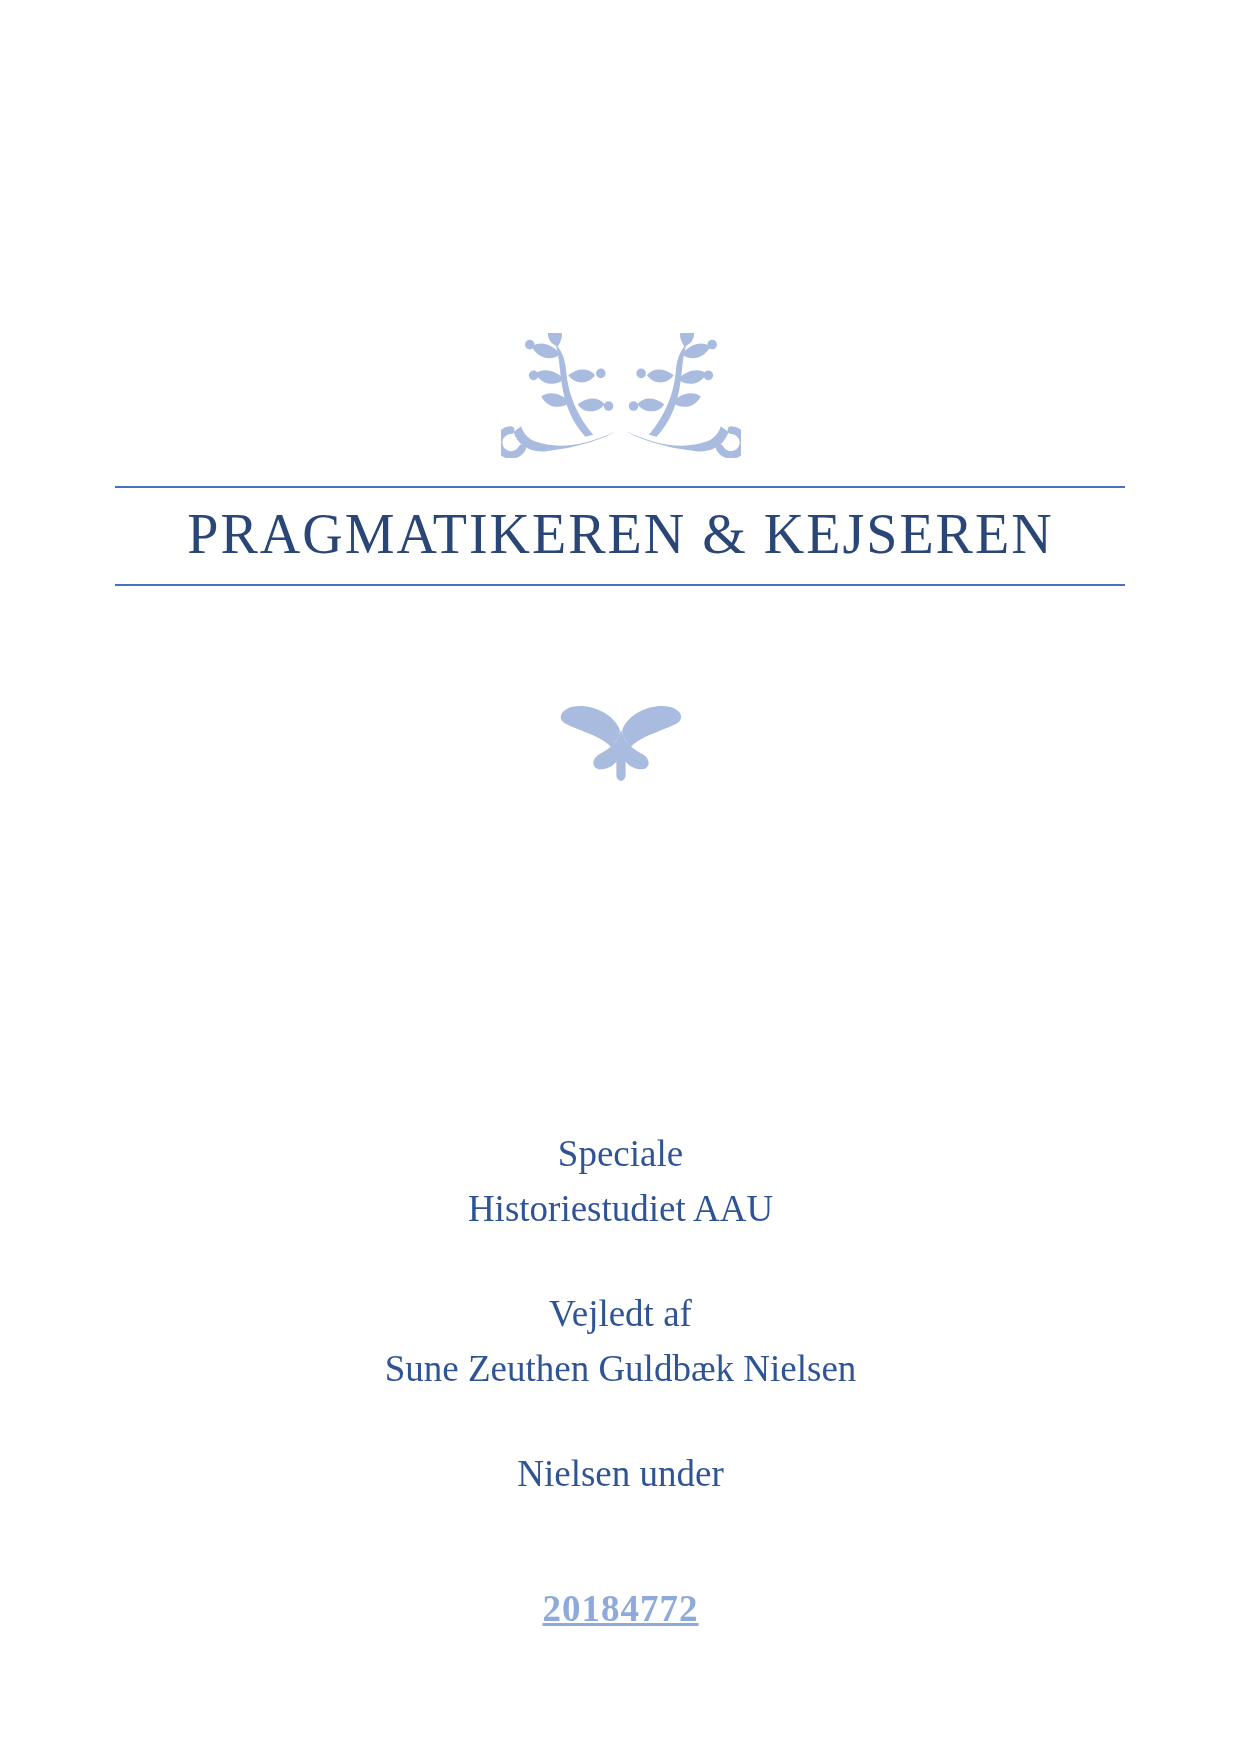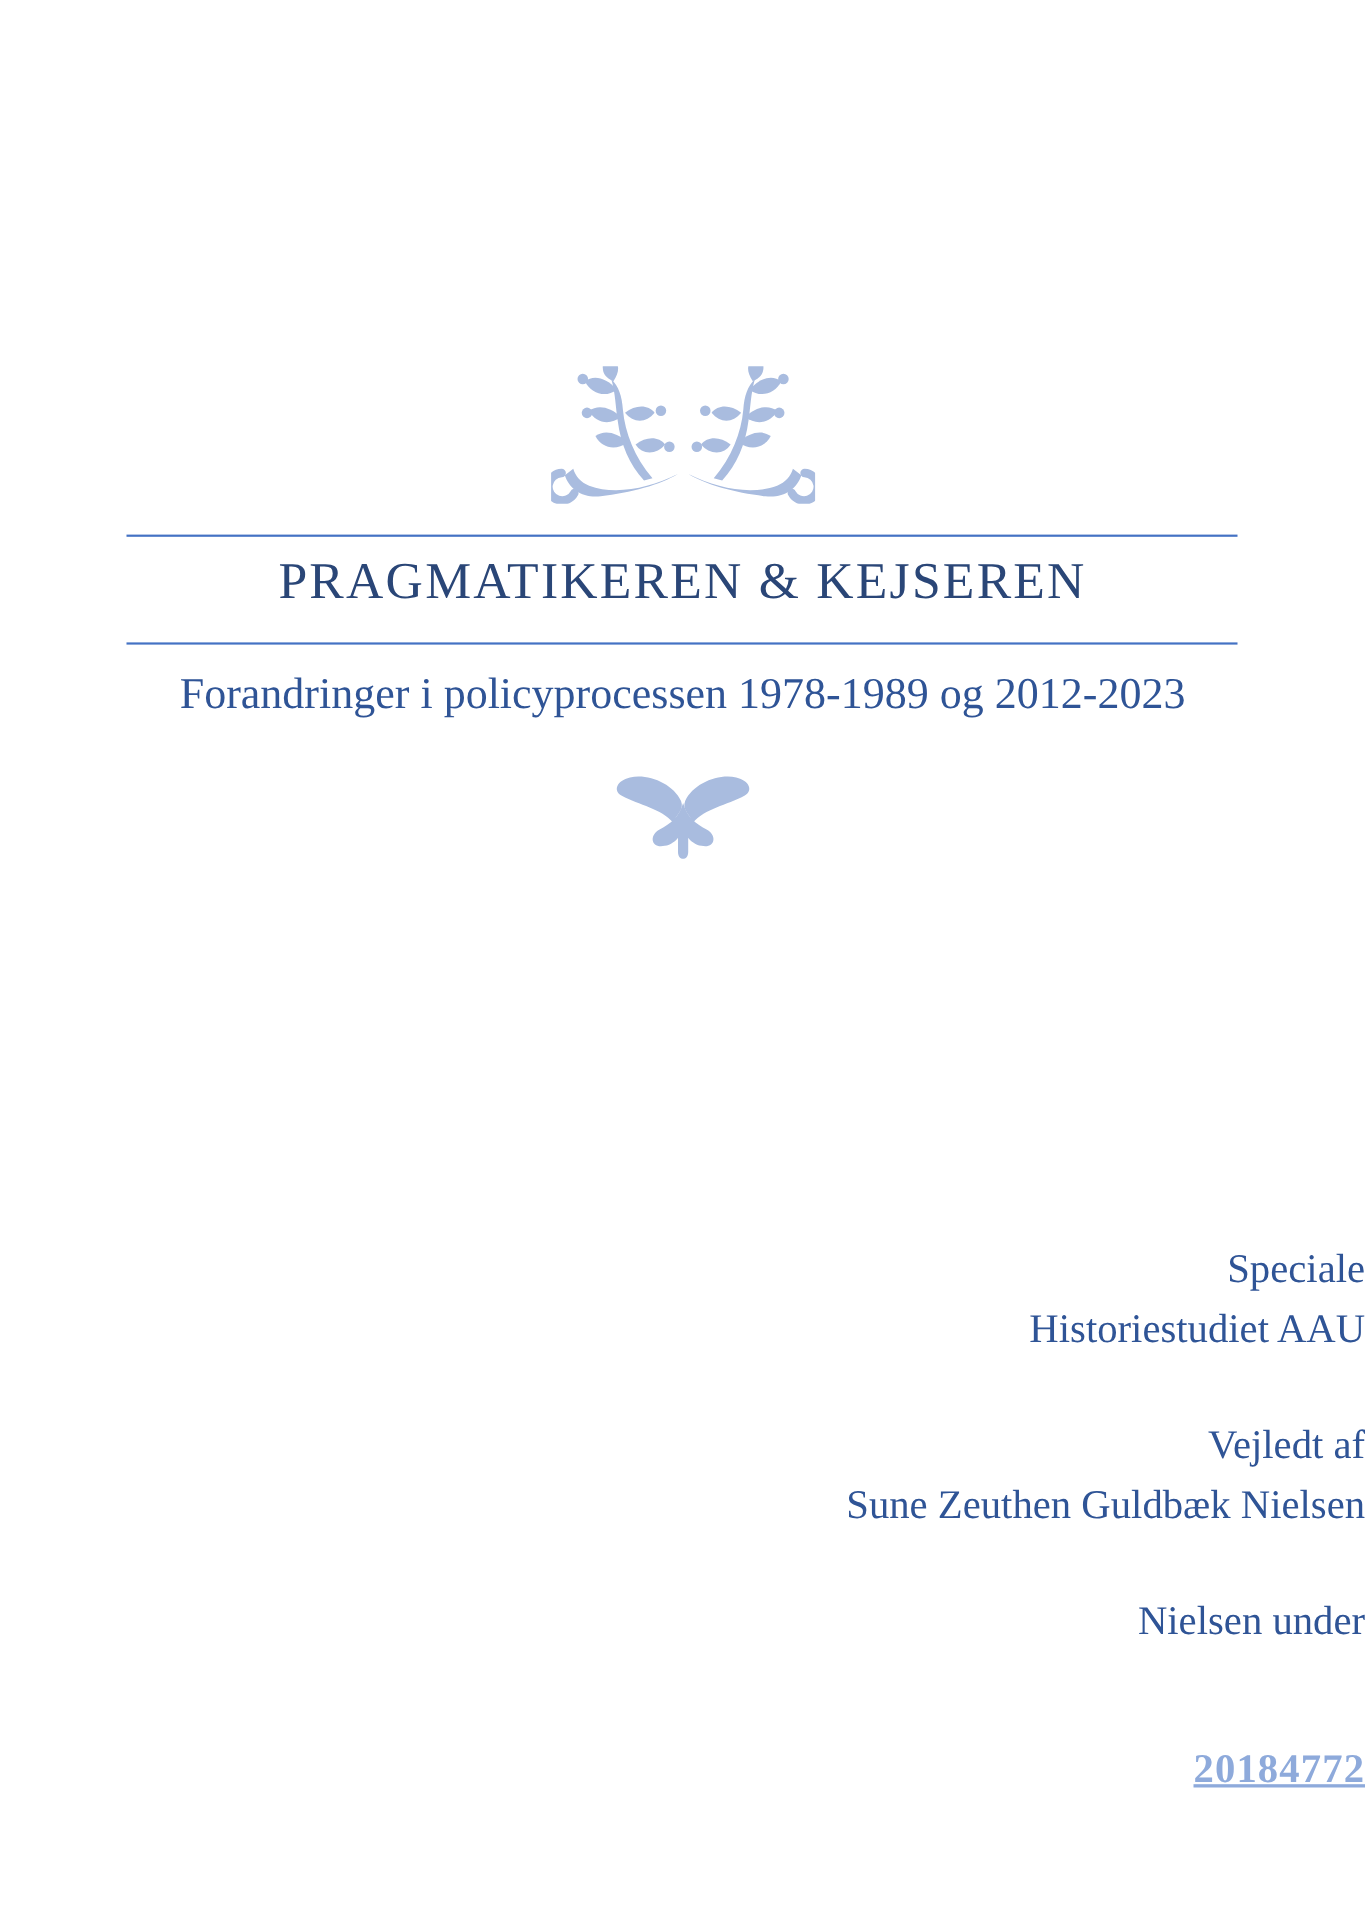--- a/index.html
+++ b/index.html
@@ -39,21 +39,21 @@
   }
   .rule-above-title{top:486px;}
   .rule-below-title{top:584px;}
   .doc-title{
     position:absolute;
     top:506px;
     left:0;
     width:100%;
     margin:0;
     text-align:center;
-    font-size:47px;
+    font-size:56px;
     line-height:1;
     font-weight:normal;
     letter-spacing:2px;
     color:var(--title);
     white-space:nowrap;
   }
   .doc-subtitle{
     position:absolute;
     top:611px;
     left:0;
@@ -71,21 +71,21 @@
     top:700px;
     left:0;
     width:100%;
     text-align:center;
   }
   .details{
     position:absolute;
     top:1126px;
     left:0;
     width:100%;
-    text-align:right;
+    text-align:center;
     font-size:37px;
     line-height:55px;
     color:var(--accent);
   }
   .details p{margin:0 0 50px 0;}
   .student-number{
     margin-top:80px !important;
     margin-bottom:0 !important;
     font-weight:bold;
     letter-spacing:1px;
@@ -124,21 +124,20 @@
       </g>
     </svg>
   </div>
 
   <div class="rule rule-above-title"></div>
 
   <h1 class="doc-title">PRAGMATIKEREN &amp; KEJSEREN</h1>
 
   <div class="rule rule-below-title"></div>
 
-  <h2 class="doc-subtitle">Forandringer i policyprocessen 1978-1989 og 2012-2023</h2>
 
   <div class="ornament-divider">
     <svg width="130" height="84" viewBox="0 0 140 90" aria-hidden="true">
       <g fill="var(--ornament)" stroke="none">
 
         <path id="fleuron-wing" d="M72,30 C80,13 104,3 122,7 C135,10 139,20 130,25 C113,34 91,38 80,51 C75,42 69,38 72,30 Z"></path>
 
         <use href="#fleuron-wing" transform="translate(140,0) scale(-1,1)"></use>
 
         <path d="M70,32 C66,46 58,52 47,58 C36,64 39,77 52,74 C58,73 63,69 65,66 L65,80 C65,89 75,89 75,80 L75,66 C77,69 82,73 88,74 C101,77 104,64 93,58 C82,52 74,46 70,32 Z"></path>

